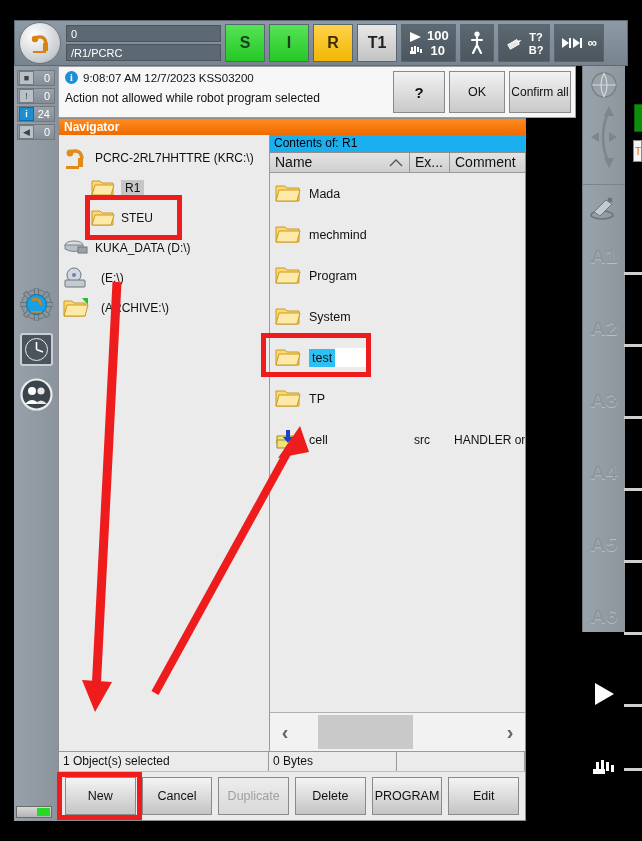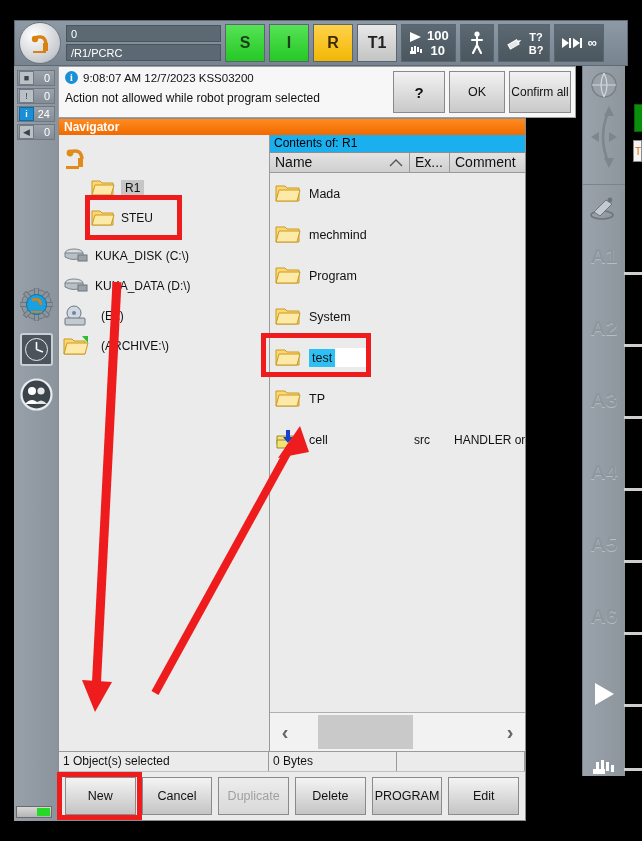--- a/index.html
+++ b/index.html
@@ -116,21 +116,21 @@
 
   
   #btnrow{height:48px;display:flex;align-items:center;gap:6px;padding:0 6px;background:#ebebeb;
      border-top:1px solid #c0c0c0;}
   .fbtn{flex:1;height:38px;background:linear-gradient(180deg,#f4f4f4,#c4c4c4);
      border:1px solid #8a8a8a;box-sizing:border-box;font-size:12.5px;color:#111;
      display:flex;align-items:center;justify-content:center;}
   .fbtn.disabled{color:#a0a0a0;background:linear-gradient(180deg,#ededed,#d8d8d8);}
 
   
-  #rightstrip{position:absolute;left:582px;top:66px;width:42px;height:710px;
+  #rightstrip{position:absolute;left:582px;top:66px;width:42px;height:566px;
      background:linear-gradient(90deg,#9aa3ab,#8d959d);border-left:1px solid #777f87;}
   #rs-top{position:absolute;left:0;top:0;width:42px;height:118px;border-bottom:1px solid #7b838b;}
   .axlabel{position:absolute;left:0;width:42px;text-align:center;color:#8e979f;
      font-size:21px;font-weight:bold;text-shadow:0 1px 0 #b6bdc3;}
   .tickline{position:absolute;left:624px;width:18px;height:3px;background:#cfcfcf;}
 
   
   #edge-green{position:absolute;left:634px;top:104px;width:8px;height:26px;
      background:#0a8f0a;border:1px solid #0a5f0a;}
   #edge-tab{position:absolute;left:633px;top:140px;width:9px;height:22px;
@@ -298,46 +298,39 @@
         <div id="treepane">
           <div id="tree">
 
             <div class="trow">
               <svg width="26" height="26" viewBox="0 0 26 26">
                 <path d="M3 21 h13 v3 H3z" fill="#e08b1c"></path>
                 <path d="M7 7 q11 -4 12 7" stroke="#e08b1c" stroke-width="3.6" fill="none"></path>
                 <circle cx="7" cy="8" r="3.4" fill="#e08b1c"></circle>
                 <rect x="15" y="13" width="5" height="9" fill="#e08b1c"></rect>
               </svg>
+              <span class="lbl">PCRC-2RL7HHTTRE (KRC:\)</span>
             </div>
 
             <div class="trow" style="padding-left:32px">
               <svg width="24" height="20" viewBox="0 0 24 20">
                 <path d="M1 3 h8 l2 2 h11 v12 H1z" fill="#ffd772" stroke="#c99b22"></path>
                 <path d="M4 7 h19 l-3 10 H1z" fill="#fde9a8" stroke="#c99b22"></path>
               </svg>
               <span class="lbl sel-grey">R1</span>
             </div>
 
             <div class="trow" style="padding-left:32px">
               <svg width="24" height="20" viewBox="0 0 24 20">
                 <path d="M1 3 h8 l2 2 h11 v12 H1z" fill="#ffd772" stroke="#c99b22"></path>
                 <path d="M4 7 h19 l-3 10 H1z" fill="#fde9a8" stroke="#c99b22"></path>
               </svg>
               <span class="lbl">STEU</span>
             </div>
 
-            <div class="trow" style="margin-top:8px">
-              <svg width="26" height="20" viewBox="0 0 26 20">
-                <ellipse cx="11" cy="7" rx="9" ry="4" fill="#d9dde0" stroke="#7b848c"></ellipse>
-                <path d="M2 7 v4 q9 5 18 0 V7z" fill="#b9c0c6" stroke="#7b848c"></path>
-                <rect x="15" y="9" width="9" height="6" fill="#9aa2a9" stroke="#6d757c"></rect>
-              </svg>
-              <span class="lbl">KUKA_DISK (C:\)</span>
-            </div>
 
             <div class="trow">
               <svg width="26" height="20" viewBox="0 0 26 20">
                 <ellipse cx="11" cy="7" rx="9" ry="4" fill="#d9dde0" stroke="#7b848c"></ellipse>
                 <path d="M2 7 v4 q9 5 18 0 V7z" fill="#b9c0c6" stroke="#7b848c"></path>
                 <rect x="15" y="9" width="9" height="6" fill="#9aa2a9" stroke="#6d757c"></rect>
               </svg>
               <span class="lbl">KUKA_DATA (D:\)</span>
             </div>
 

